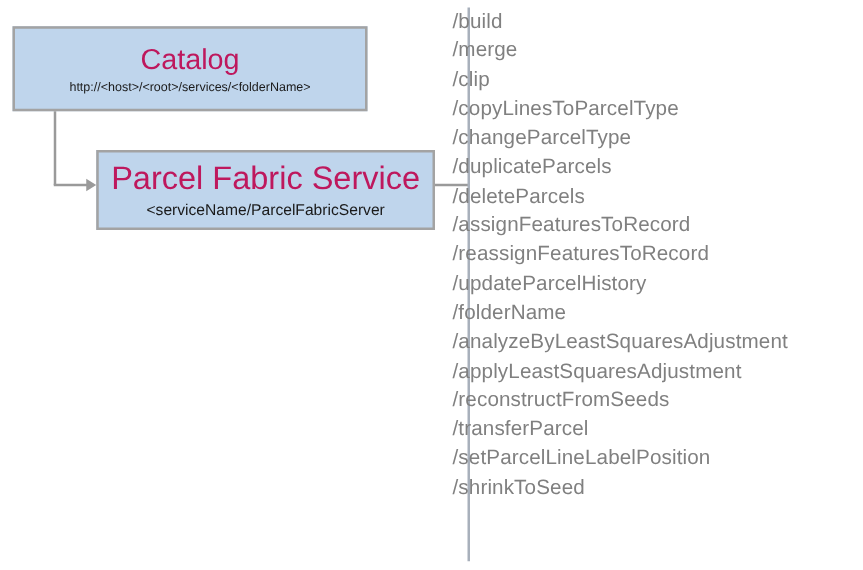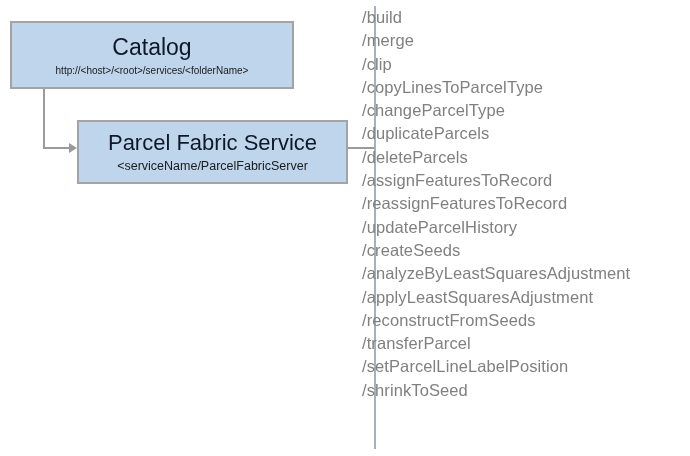--- a/index.html
+++ b/index.html
@@ -23,21 +23,21 @@
     position: absolute;
     box-sizing: border-box;
     background: #bfd5ec;
     border: 2px solid #a3a3a3;
     display: flex;
     flex-direction: column;
     align-items: center;
     justify-content: center;
   }
   .node-title {
-    color: #0f172a;
+    color: #be185d;
     line-height: 1.05;
     white-space: nowrap;
     text-align: center;
   }
   .node-sub {
     color: #1a1a1a;
     white-space: nowrap;
     line-height: 1.05;
   }
 
@@ -56,21 +56,21 @@
     margin-top: 7px;
   }
 
   #node-service {
     left: 77px;
     top: 120px;
     width: 271px;
     height: 64px;
   }
   #node-service .node-title {
-    font-size: 22px;
+    font-size: 26px;
     margin-top: 0px;
   }
   #node-service .node-sub {
     font-size: 12.5px;
     margin-top: 6px;
   }
 
   
   .conn {
     position: absolute;
@@ -159,21 +159,21 @@
       <div class="op-item">/build</div>
       <div class="op-item">/merge</div>
       <div class="op-item">/clip</div>
       <div class="op-item">/copyLinesToParcelType</div>
       <div class="op-item">/changeParcelType</div>
       <div class="op-item">/duplicateParcels</div>
       <div class="op-item">/deleteParcels</div>
       <div class="op-item">/assignFeaturesToRecord</div>
       <div class="op-item">/reassignFeaturesToRecord</div>
       <div class="op-item">/updateParcelHistory</div>
-      <div class="op-item">/createSeeds</div>
+      <div class="op-item">/folderName</div>
       <div class="op-item">/analyzeByLeastSquaresAdjustment</div>
       <div class="op-item">/applyLeastSquaresAdjustment</div>
       <div class="op-item">/reconstructFromSeeds</div>
       <div class="op-item">/transferParcel</div>
       <div class="op-item">/setParcelLineLabelPosition</div>
       <div class="op-item">/shrinkToSeed</div>
     </div>
 
 </div>
 

